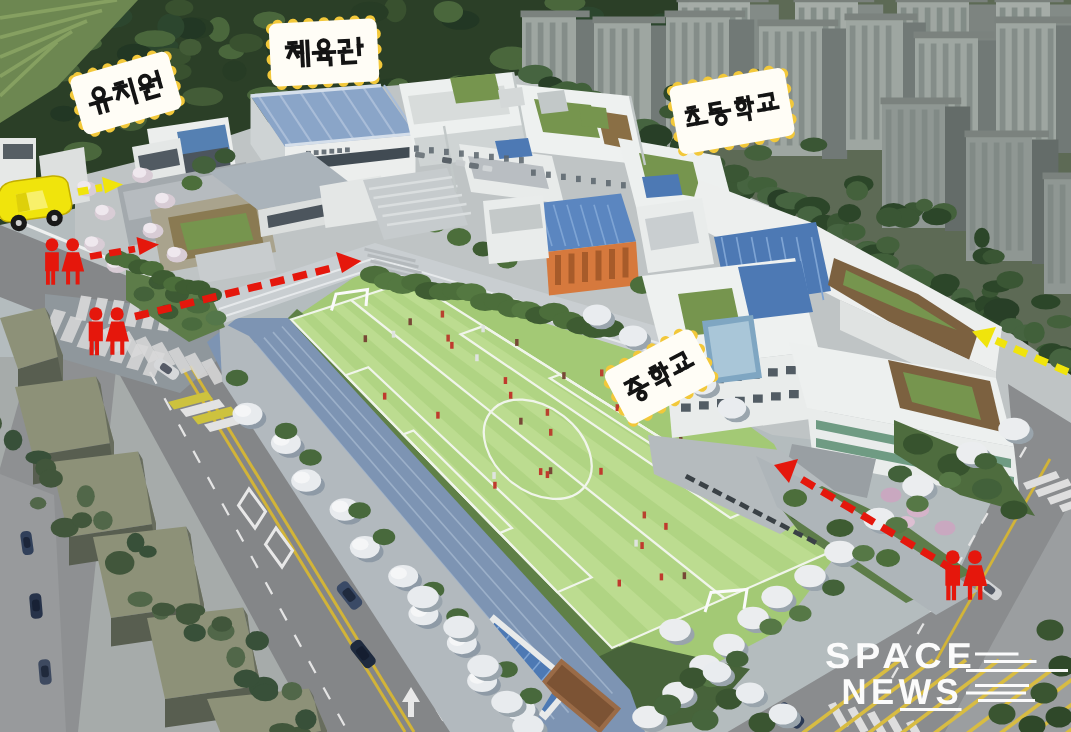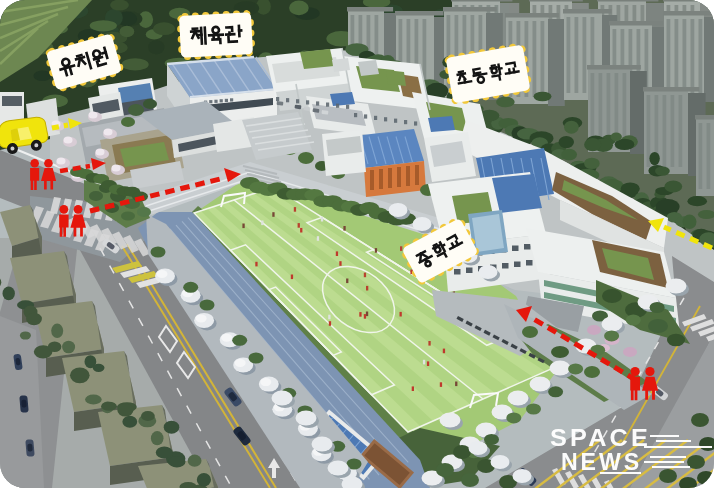--- a/index.html
+++ b/index.html
@@ -1,16 +1,16 @@
 <!DOCTYPE html>
 <html><head>
 <meta charset="utf-8">
 <style>
 html,body{margin:0;padding:0;background:#fff;}
-#scene{width:714px;height:488px;overflow:hidden;position:relative;border-radius:25px;}
+#scene{width:714px;height:488px;overflow:hidden;position:relative;}
 </style>
 </head>
 <body>
 <div id="scene">
 <svg width="714" height="488" viewBox="0 0 714 488">
 
 <rect x="0.0" y="0.0" width="714.0" height="488.0" fill="#b4bcbe"></rect>
 
 <polygon points="330.0,0.0 714.0,0.0 714.0,345.0 630.0,285.0 520.0,195.0 420.0,120.0 350.0,65.0 322.0,25.0" fill="#5d6a55"></polygon>
 

